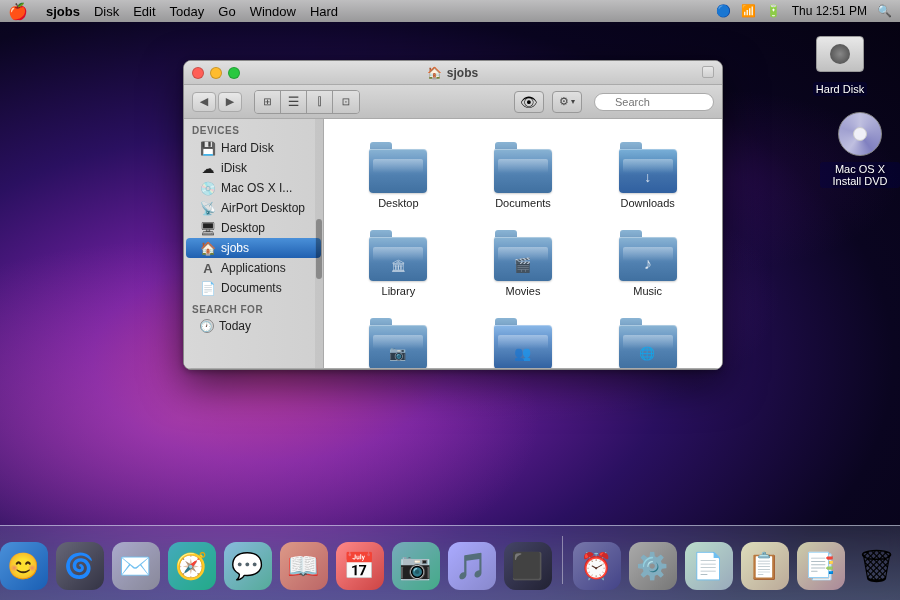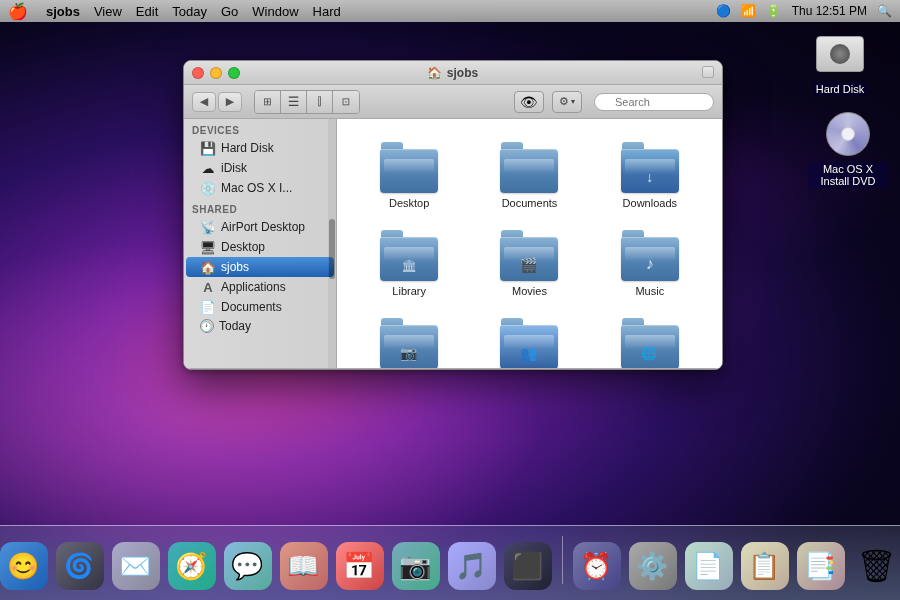--- a/index.html
+++ b/index.html
@@ -343,21 +343,21 @@
     }
 
     
     .finder-content {
       display: flex;
       height: calc(100% - 59px);
     }
 
     
     .sidebar {
-      width: 153px;
+      width: 140px;
       background: linear-gradient(to right, #d8d8d8, #d0d0d0);
       border-right: 1px solid #aaa;
       overflow-y: auto;
       flex-shrink: 0;
     }
     .sidebar::-webkit-scrollbar { width: 6px; }
     .sidebar::-webkit-scrollbar-thumb { background: #aaa; border-radius: 3px; }
 
     .sidebar-section-header {
       font-size: 10px;
@@ -504,21 +504,21 @@
   </style>
 </head>
 <body>
 
 <div class="desktop">
 
   <div class="menubar">
     <div class="menubar-left">
       <span class="apple-logo menubar-item">🍎</span>
       <span class="menubar-item bold">sjobs</span>
-      <span class="menubar-item">View</span>
+      <span class="menubar-item">Disk</span>
       <span class="menubar-item">Edit</span>
       <span class="menubar-item">Today</span>
       <span class="menubar-item">Go</span>
       <span class="menubar-item">Window</span>
       <span class="menubar-item">Hard</span>
     </div>
     <div class="menubar-right">
       <span>🔵</span>
       <span>📶</span>
       <span>🔋</span>
@@ -527,21 +527,21 @@
     </div>
   </div>
 
   <div class="desktop-icon" style="top: 30px; right: 20px;">
     <div class="desktop-icon-img">
       <div class="hd-icon"></div>
     </div>
     <span class="desktop-icon-label">Hard Disk</span>
   </div>
 
-  <div class="desktop-icon" style="top: 110px; right: 12px;">
+  <div class="desktop-icon" style="top: 110px; right: 0;">
     <div class="desktop-icon-img">
       <div class="dvd-icon"></div>
     </div>
     <span class="desktop-icon-label">Mac OS X Install DVD</span>
   </div>
 
   <div class="finder-window">
 
     <div class="titlebar">
       <div class="titlebar-buttons">
@@ -592,21 +592,20 @@
         </div>
         <div class="sidebar-item">
           <span class="sidebar-icon">☁</span>
           <span>iDisk</span>
         </div>
         <div class="sidebar-item">
           <span class="sidebar-icon">💿</span>
           <span style="white-space:nowrap;overflow:hidden;text-overflow:ellipsis;max-width:90px;">Mac OS X I...</span>
         </div>
 
-        <div class="sidebar-section-header">SHARED</div>
         <div class="sidebar-item">
           <span class="sidebar-icon">📡</span>
           <span>AirPort Desktop</span>
         </div>
 
         <div class="sidebar-item">
           <span class="sidebar-icon">🖥</span>
           <span>Desktop</span>
         </div>
         <div class="sidebar-item active">
@@ -615,20 +614,21 @@
         </div>
         <div class="sidebar-item">
           <span class="sidebar-icon" style="font-weight:bold;color:#555;">A</span>
           <span>Applications</span>
         </div>
         <div class="sidebar-item">
           <span class="sidebar-icon">📄</span>
           <span>Documents</span>
         </div>
 
+        <div class="sidebar-section-header">SEARCH FOR</div>
         <div class="sidebar-item">
           <span class="sidebar-icon" style="font-size:10px;border:1px solid #888;border-radius:50%;width:14px;height:14px;">🕐</span>
           <span>Today</span>
         </div>
 
         <div class="sidebar-scrollbar">
           <div class="sidebar-scrollbar-thumb"></div>
         </div>
       </div>
 

